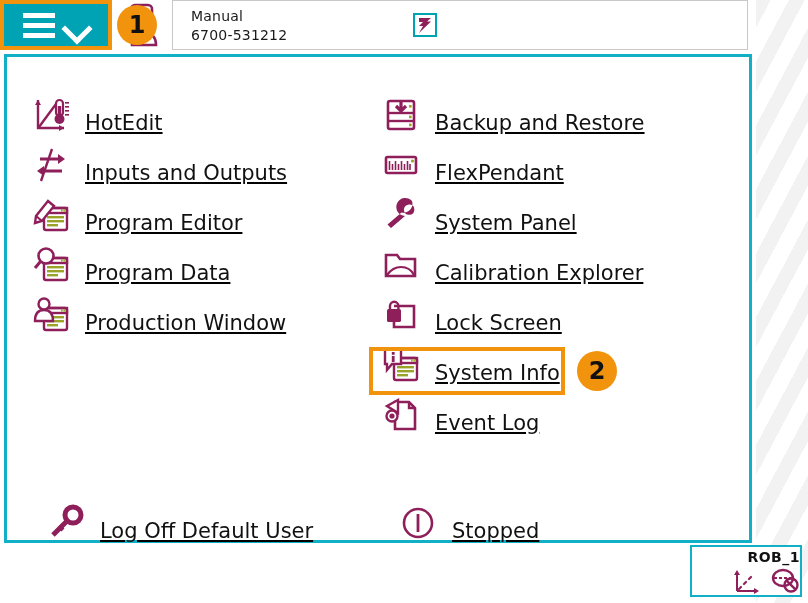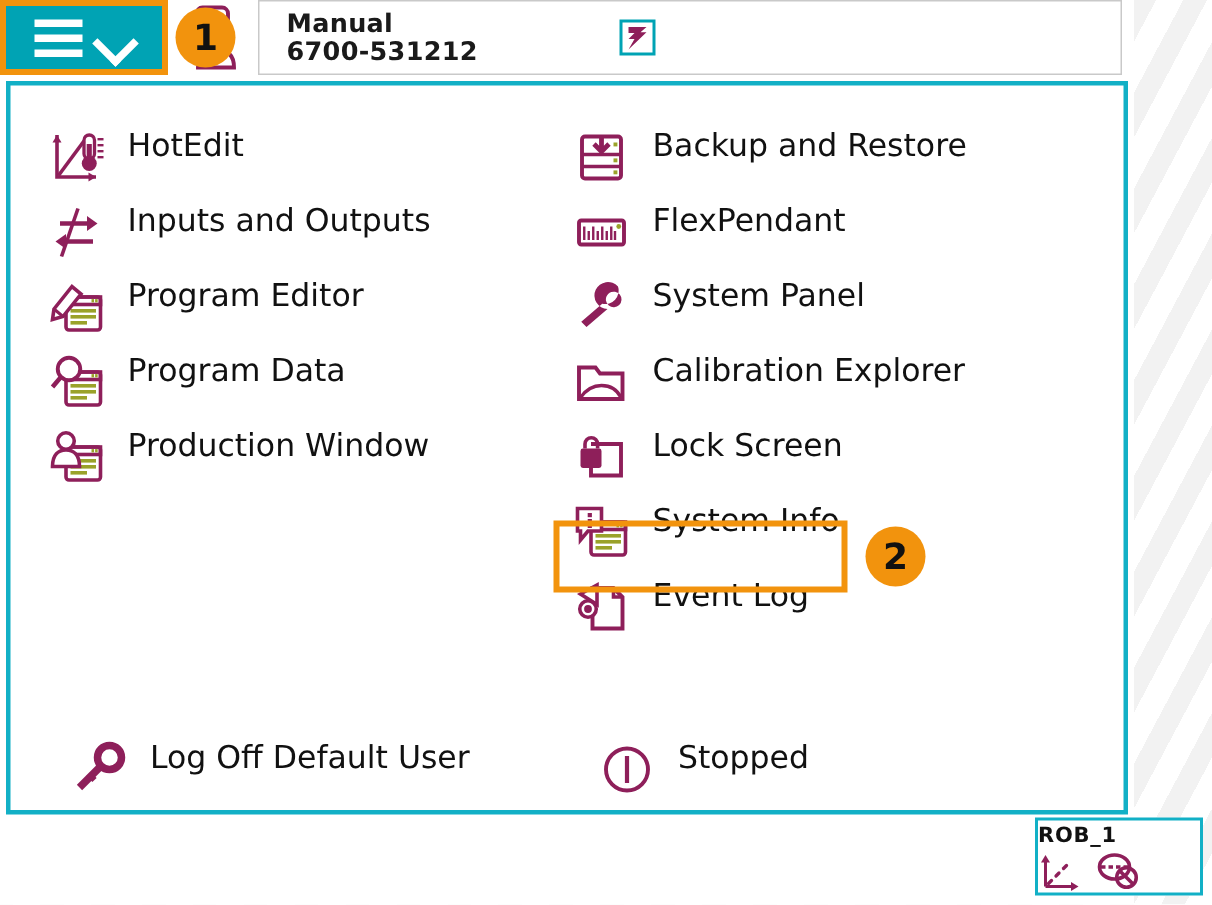--- a/index.html
+++ b/index.html
@@ -123,22 +123,22 @@
   }
   .status-col {
     display: flex;
     flex-direction: column;
     justify-content: center;
     gap: 3px;
   }
   .status-col.mode { width: 222px; }
   .status-col.guard { flex: 1 1 auto; }
   .status-line {
-    font-size: 17px;
-    font-weight: bold;
+    font-size: 14px;
+    font-weight: normal;
     color: #1a1a1a;
     letter-spacing: 0.2px;
     line-height: 16px;
     white-space: nowrap;
   }
   #stop-indicator {
     width: 24px; height: 24px;
     border: 2px solid #00a3b4;
     background: #ffffff;
     display: flex;
@@ -169,25 +169,26 @@
 
   .menu-col {
     position: absolute;
     top: 14px;
   }
   .menu-col.left  { left: 18px;  width: 340px; }
   .menu-col.right { left: 368px; width: 340px; }
 
   .menu-item {
     display: flex;
-    align-items: flex-start;
+    align-items: flex-end;
     height: 50px;
     gap: 14px;
     cursor: pointer;
     padding-left: 6px;
+    text-decoration: underline;
   }
   .menu-item .label {
     font-size: 21px;
     color: #111111;
     white-space: nowrap;
     font-family: "DejaVu Sans", "Liberation Sans", sans-serif;
   }
   .icon {
     width: 40px; height: 40px;
     flex: 0 0 auto;
@@ -242,21 +243,21 @@
     position: absolute;
     right: 6px;
     bottom: 6px;
     width: 112px;
     height: 52px;
     background: #ffffff;
     border: 2px solid #12b0c6;
     z-index: 7;
     display: flex;
     flex-direction: column;
-    align-items: flex-start;
+    align-items: flex-end;
     cursor: pointer;
     padding-top: 2px;
   }
   #robot-tab .rob-label {
     font-size: 14px;
     font-weight: bold;
     color: #111;
     letter-spacing: 0.5px;
     line-height: 16px;
   }

